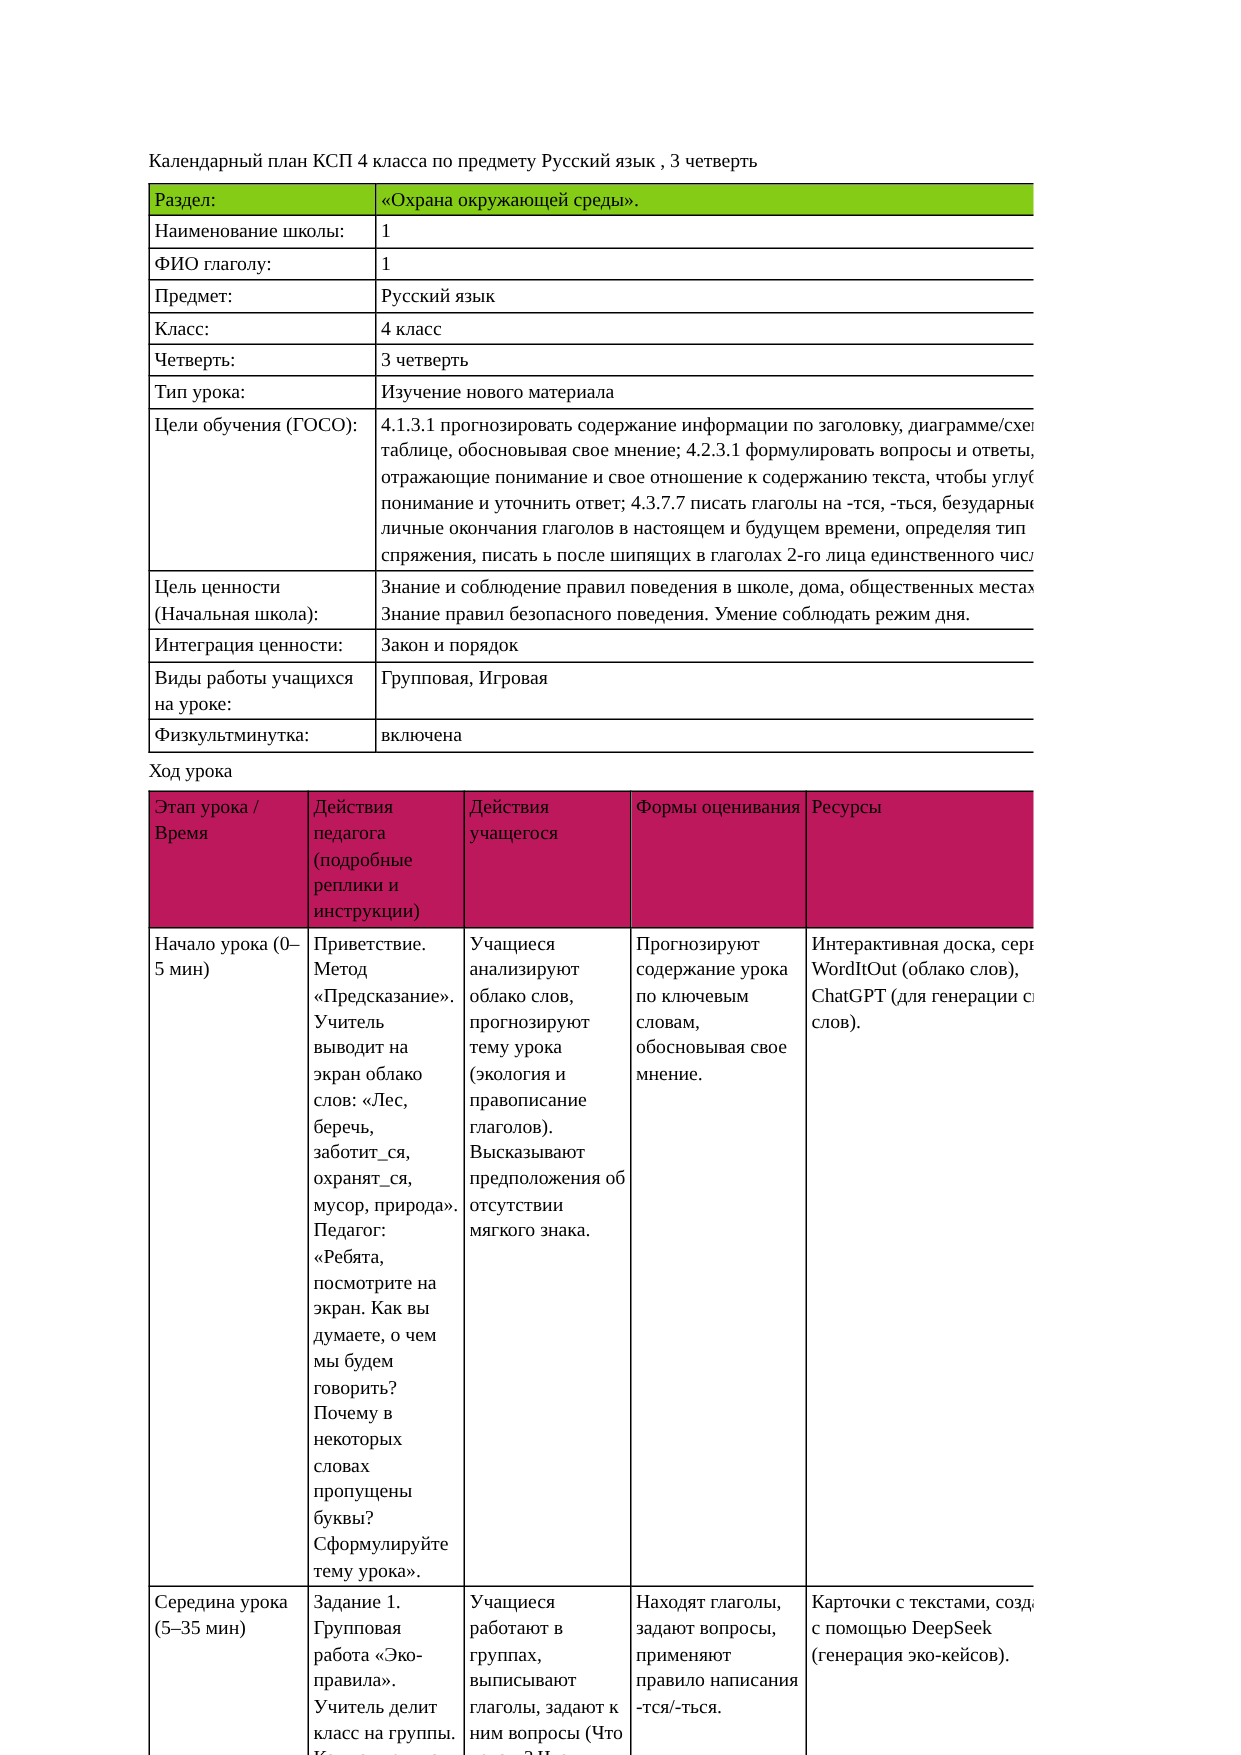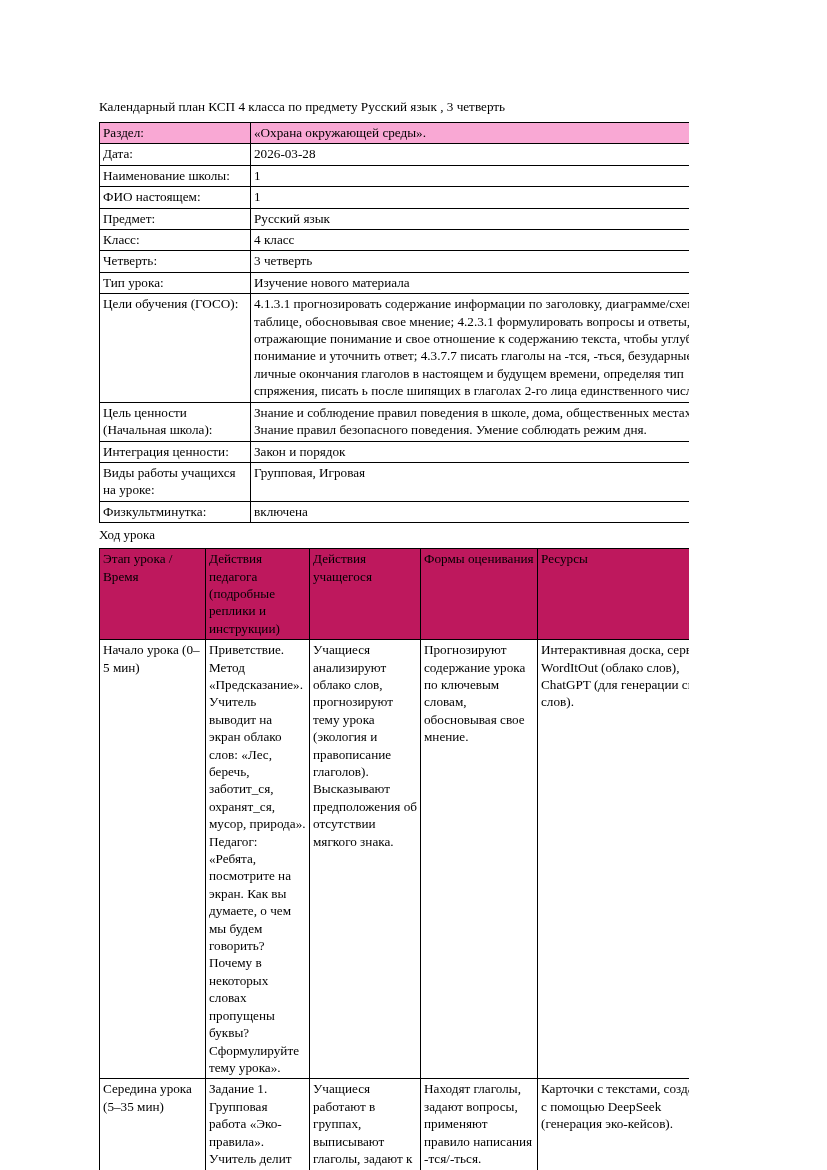--- a/index.html
+++ b/index.html
@@ -48,21 +48,21 @@
     border: 1px solid #000000;
     vertical-align: top;
     padding: 1px 3px 2px 3px;
     text-align: left;
     font-weight: normal;
     overflow: hidden;
   }
 
   
   .t-info td.label { width: 151px; }
-  .t-info tr.shaded td { background: #f9a8d4; margin-top: 26px; }
+  .t-info tr.shaded td { background: #84cc16; margin-top: 26px; }
 
   
   .section-caption {
     font-size: 13px;
     line-height: 17px;
     margin: 3px 0 5px 0;
   }
 
   
   .t-flow col.c1 { width: 106px; }
@@ -93,29 +93,25 @@
       <colgroup>
           <col style="width:151px">
           <col style="width:478px">
         </colgroup>
       <tbody>
           <tr class="shaded">
             <td class="label cell-text">Раздел:</td>
             <td class="cell-text">«Охрана окружающей среды».</td>
           </tr>
           <tr>
-            <td class="label cell-text">Дата:</td>
-            <td class="cell-text">2026-03-28</td>
-          </tr>
-          <tr>
             <td class="label cell-text">Наименование школы:</td>
             <td class="cell-text">1</td>
           </tr>
           <tr>
-            <td class="label cell-text">ФИО настоящем:</td>
+            <td class="label cell-text">ФИО глаголу:</td>
             <td class="cell-text">1</td>
           </tr>
           <tr>
             <td class="label cell-text">Предмет:</td>
             <td class="cell-text">Русский язык</td>
           </tr>
           <tr>
             <td class="label cell-text">Класс:</td>
             <td class="cell-text">4 класс</td>
           </tr>

